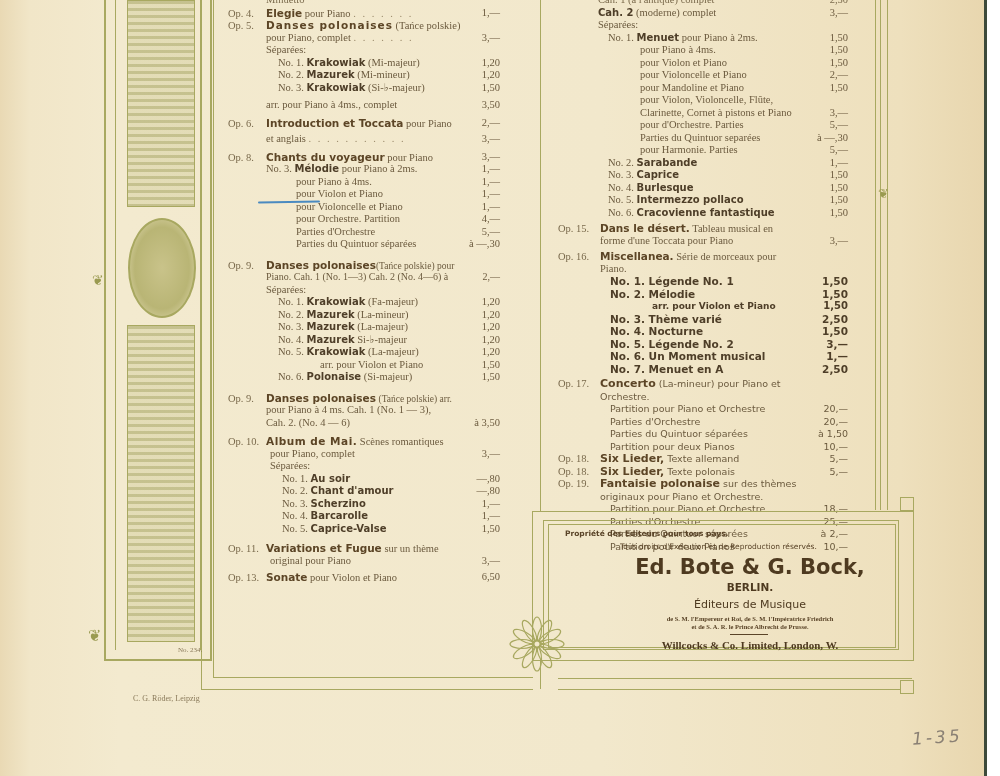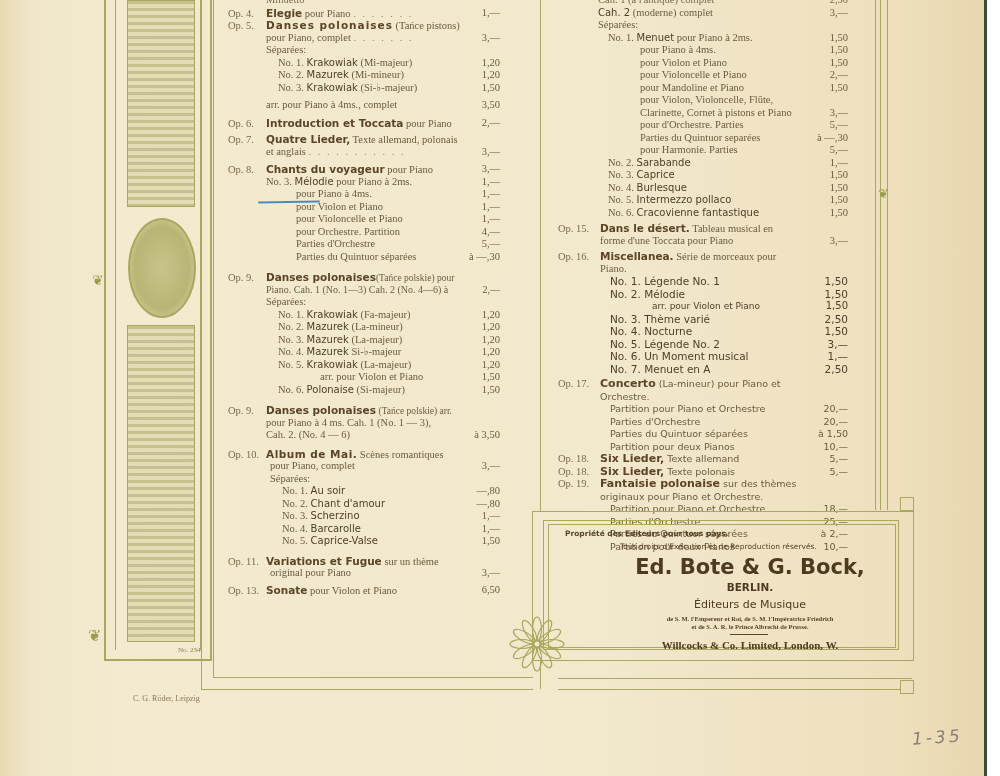--- a/index.html
+++ b/index.html
@@ -9,21 +9,21 @@
     background:linear-gradient(90deg,#e9d9b4 0px,#f1e6c8 30px,#f3eacf 120px,#f2e8cc 600px,#eee0bd 900px,#e8d6ae 987px);}
   .edge-shadow{position:absolute;left:984px;top:0;width:3px;height:776px;background:#3d4a3a;}
   .rule{position:absolute;background:#a8a860;}
   .orn{position:absolute;background:
       repeating-linear-gradient(180deg,rgba(160,160,90,.55) 0 3px,rgba(180,180,110,.25) 3px 7px);
       border:1px solid #a8a860;}
   .oval{position:absolute;border:2px solid #a8a860;border-radius:50%;
       background:radial-gradient(ellipse,#c9c38a 0%,#b9b575 60%,#e8e0bb 100%);}
   .op{display:inline-block;width:38px;color:#7a6a4c;}
   .t{font-family:"DejaVu Sans",sans-serif;font-weight:bold;color:#5c4526;}
-  .t2{font-family:"DejaVu Sans",sans-serif;font-weight:normal;color:#4e3e28;font-size:10px;}
+  .t2{font-family:"DejaVu Sans",sans-serif;font-weight:bold;color:#4e3e28;font-size:10px;}
   .p{position:absolute;right:0;}
   .col{position:absolute;}
   .row{position:relative;height:12.5px;font-size:10.5px;line-height:12.5px;white-space:nowrap;}
   .dots{color:#9a8a6a;letter-spacing:2px;}
   .box-outer{position:absolute;border:1.5px solid #a8a860;}
   .pub{position:absolute;font-family:"DejaVu Sans",sans-serif;color:#5a4428;text-align:center;}
   .ul{position:absolute;height:2px;background:#4a8ac0;border-radius:2px;}
   .flower{position:absolute;}
   .small{position:absolute;font-size:7px;color:#8a7a5a;padding-left:28px;}
   .hand{position:absolute;font-family:"DejaVu Sans",sans-serif;font-size:17px;color:#8a8074;font-style:italic;letter-spacing:3px;}
@@ -52,35 +52,34 @@
   <div class="rule" style="left:875px;top:0;width:1px;height:510px;"></div>
   <div class="rule" style="left:880px;top:0;width:1px;height:510px;"></div>
   <div class="rule" style="left:887px;top:0;width:1px;height:510px;"></div>
 </div>
 
 <div class="col" style="left:228px;top:-6px;width:272px;">
   <div class="row" style="padding-left:38px;color:#7a6a4c;"><span>Minuetto</span></div>
 
   <div class="row"><span class="op">Op. 4.</span><span class="t">Elegie</span> <span>pour Piano</span> <span class="dots">. . . . . . .</span><span class="p">1,—</span></div>
 
-  <div class="row"><span class="op">Op. 5.</span><span class="t" style="letter-spacing:1px;">Danses polonaises</span> <span>(Tańce pistons)</span></div>
+  <div class="row"><span class="op">Op. 5.</span><span class="t" style="letter-spacing:1px;">Danses polonaises</span> <span>(Tańce polskie)</span></div>
   <div class="row" style="padding-left:38px;"><span>pour Piano, complet</span> <span class="dots">. . . . . . .</span><span class="p">3,—</span></div>
   <div class="row" style="padding-left:38px;"><span>Séparées:</span></div>
   <div class="row" style="padding-left:50px;"><span>No. 1.</span> <span class="t2">Krakowiak</span> <span>(Mi-majeur)</span><span class="p">1,20</span></div>
   <div class="row" style="padding-left:50px;"><span>No. 2.</span> <span class="t2">Mazurek</span> <span>(Mi-mineur)</span><span class="p">1,20</span></div>
   <div class="row" style="padding-left:50px;"><span>No. 3.</span> <span class="t2">Krakowiak</span> <span>(Si-♭-majeur)</span><span class="p">1,50</span></div>
   <div style="height:5px;"></div>
 
   <div class="row" style="padding-left:38px;"><span>arr. pour Piano à 4ms., complet</span><span class="p">3,50</span></div>
   <div style="height:5px;"></div>
 
   <div class="row"><span class="op">Op. 6.</span><span class="t">Introduction et Toccata</span> <span>pour Piano</span><span class="p">2,—</span></div>
   <div style="height:4px;"></div>
 
-  <div class="row"><span class="op">Op. 7.</span><span class="t">Quatre Lieder,</span> <span>Texte allemand, polonais</span></div>
   <div class="row" style="padding-left:38px;"><span>et anglais</span> <span class="dots">. . . . . . . . . . .</span><span class="p">3,—</span></div>
   <div style="height:5px;"></div>
 
   <div class="row"><span class="op">Op. 8.</span><span class="t">Chants du voyageur</span> <span>pour Piano</span><span class="p">3,—</span></div>
   <div class="row" style="padding-left:38px;"><span>No. 3.</span> <span class="t2">Mélodie</span> <span>pour Piano à 2ms.</span><span class="p">1,—</span></div>
   <div class="row" style="padding-left:68px;"><span>pour Piano à 4ms.</span><span class="p">1,—</span></div>
   <div class="row" style="padding-left:68px;"><span>pour Violon et Piano</span><span class="p">1,—</span></div>
   <div class="row" style="padding-left:68px;"><span>pour Violoncelle et Piano</span><span class="p">1,—</span></div>
   <div class="row" style="padding-left:68px;"><span>pour Orchestre. Partition</span><span class="p">4,—</span></div>
   <div class="row" style="padding-left:68px;"><span>Parties d'Orchestre</span><span class="p">5,—</span></div>

